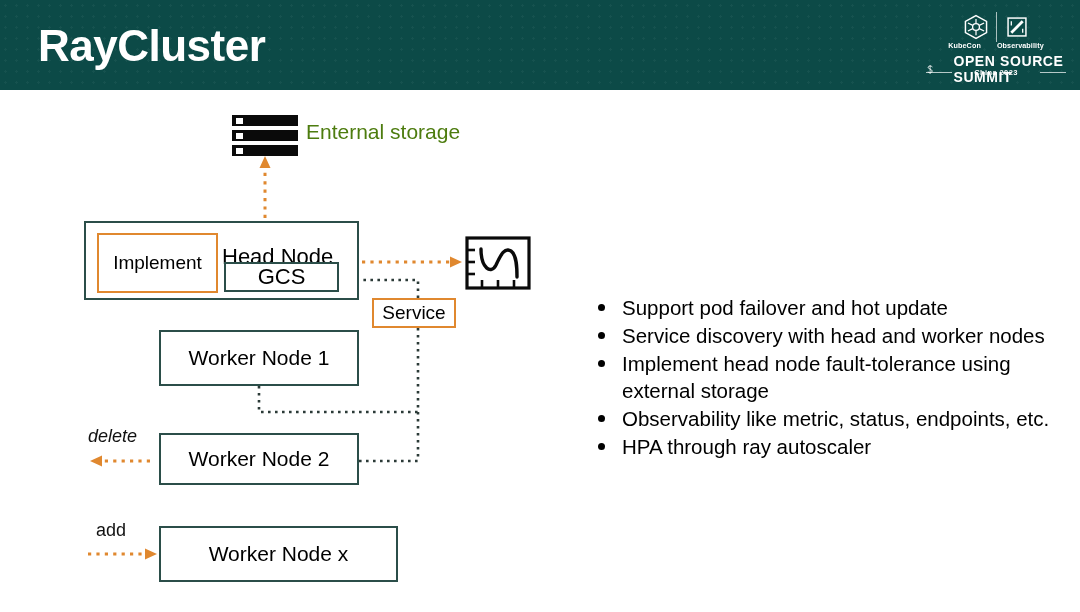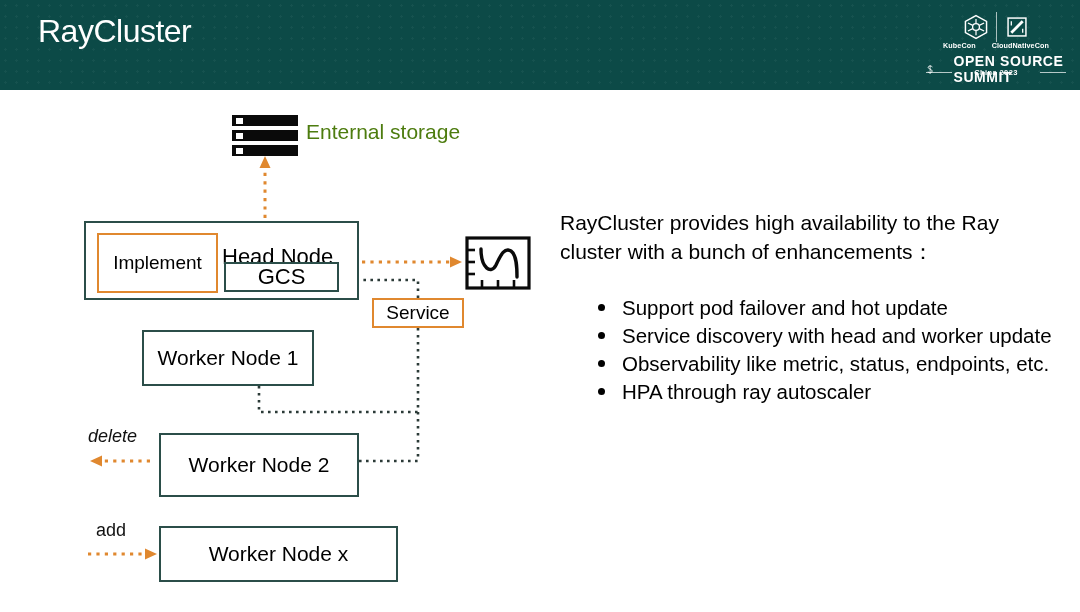--- a/index.html
+++ b/index.html
@@ -11,22 +11,22 @@
   
   .header{
     position:absolute;left:0;top:0;width:1080px;height:90px;
     background:#0d4murky;
     background-color:#0c4a47;
     background-image:radial-gradient(circle, rgba(255,255,255,.045) 1.2px, transparent 1.3px);
     background-size:11px 11px;
     overflow:hidden;
   }
   .header-title{
-    position:absolute;left:38px;top:13px;
-    font-size:32px;font-weight:normal;color:#ffffff;letter-spacing:-0.5px;
+    position:absolute;left:38px;top:21px;
+    font-size:44px;font-weight:bold;color:#ffffff;letter-spacing:-0.5px;
     font-family:"Liberation Sans","DejaVu Sans",sans-serif;
   }
   
   .logo{position:absolute;right:14px;top:8px;width:140px;height:72px;color:#ffffff;}
   .logo-row1{display:flex;align-items:center;justify-content:center;height:38px;}
   .logo-mark{width:26px;height:26px;display:block;}
   .logo-divider{width:1px;height:30px;background:rgba(255,255,255,.65);margin:0 7px;}
   .logo-names{position:absolute;left:0;top:33px;width:140px;display:flex;justify-content:center;align-items:baseline;}
   .logo-names span{font-size:7.2px;font-weight:bold;letter-spacing:.1px;}
   .logo-names .gap{width:16px;}
@@ -41,23 +41,23 @@
   .box{position:absolute;background:#ffffff;box-sizing:border-box;
        display:flex;align-items:center;justify-content:center;
        color:#000;font-size:21px;}
   .teal{border:2.5px solid #2b4e49;}
   .orange{border:2.5px solid #e0882f;}
 
   #head-node{left:84px;top:131px;width:275px;height:79px;}
   #head-node-label{position:absolute;left:222px;top:139px;font-size:22px;color:#000;margin-top:15px;}
   #autoscaler{left:97px;top:143px;width:121px;height:60px;font-size:19px;}
   #gcs{left:224px;top:172px;width:115px;height:30px;font-size:22px;}
-  #service{left:372px;top:208px;width:92px;height:30px;font-size:19px;z-index:4;}
-  #worker1{left:142px;top:240px;width:172px;height:56px;}
-  #worker2{left:159px;top:343px;width:200px;height:64px;}
+  #service{left:372px;top:208px;width:84px;height:30px;font-size:19px;z-index:4;}
+  #worker1{left:159px;top:240px;width:200px;height:56px;}
+  #worker2{left:159px;top:343px;width:200px;height:52px;}
   #workerx{left:159px;top:436px;width:239px;height:56px;}
 
   
   #storage-icon{position:absolute;left:232px;top:25px;width:66px;height:42px;}
   .st-bar{position:absolute;left:0;width:66px;height:11px;background:#0a0a0a;}
   .st-bar i{position:absolute;left:4px;top:2.6px;width:7px;height:6px;background:#ffffff;display:block;}
   #storage-label{position:absolute;left:306px;top:30px;font-size:21px;color:#4d7c0f;}
 
   
   #metrics-icon{position:absolute;left:464px;top:145px;width:68px;height:56px;}
@@ -101,21 +101,21 @@
       <div class="logo-divider"></div>
       <svg class="logo-mark" viewBox="0 0 32 32">
         <rect x="5" y="5" width="22" height="22" fill="none" stroke="#ffffff" stroke-width="1.8"></rect>
         <path d="M9 23 L23 9" stroke="#ffffff" stroke-width="3.4" fill="none"></path>
         <path d="M9 9 L9 14 M23 23 L23 18" stroke="#ffffff" stroke-width="1.6" fill="none"></path>
       </svg>
     </div>
     <div class="logo-names">
       <span>KubeCon</span>
       <span class="gap"></span>
-      <span>CloudNativeCon</span>
+      <span>Observability</span>
     </div>
     <div class="logo-oss">
       <svg width="13" height="15" viewBox="0 0 13 15">
         <path d="M9.5 3.2 C8.2 1.6 4 1.4 3.2 4 C2.5 6.4 9.4 7 9.6 9.8 C9.8 12.6 5 13.6 3.2 11.6" fill="none" stroke="#ffffff" stroke-width="1.3" stroke-linecap="round"></path>
         <line x1="6.4" y1="0.8" x2="6.4" y2="14.2" stroke="#ffffff" stroke-width="1.1"></line>
       </svg>
       <span class="logo-oss-txt">OPEN SOURCE SUMMIT</span>
     </div>
     <div class="logo-year">
       <span class="rule"></span>
@@ -186,20 +186,20 @@
 
   <div class="box teal" id="worker1">Worker Node 1</div>
   <div class="box teal" id="worker2">Worker Node 2</div>
   <div class="box teal" id="workerx">Worker Node x</div>
 
   <div class="flow-label" id="delete-label">delete</div>
   <div class="flow-label" id="add-label">add</div>
 </div>
 
 <div class="panel">
-  <div class="panel-intro">RayCluster provides high availability to the Ray cluster with a bunch of enhancements：</div>
   <ul class="bullets">
     <li>Support pod failover and hot update</li>
-    <li>Service discovery with head and worker update</li>
+    <li>Service discovery with head and worker nodes</li>
+    <li>Implement head node fault-tolerance using external storage</li>
     <li>Observability like metric, status, endpoints, etc.</li>
     <li>HPA through ray autoscaler</li>
   </ul>
 </div>
 
 </body></html>

